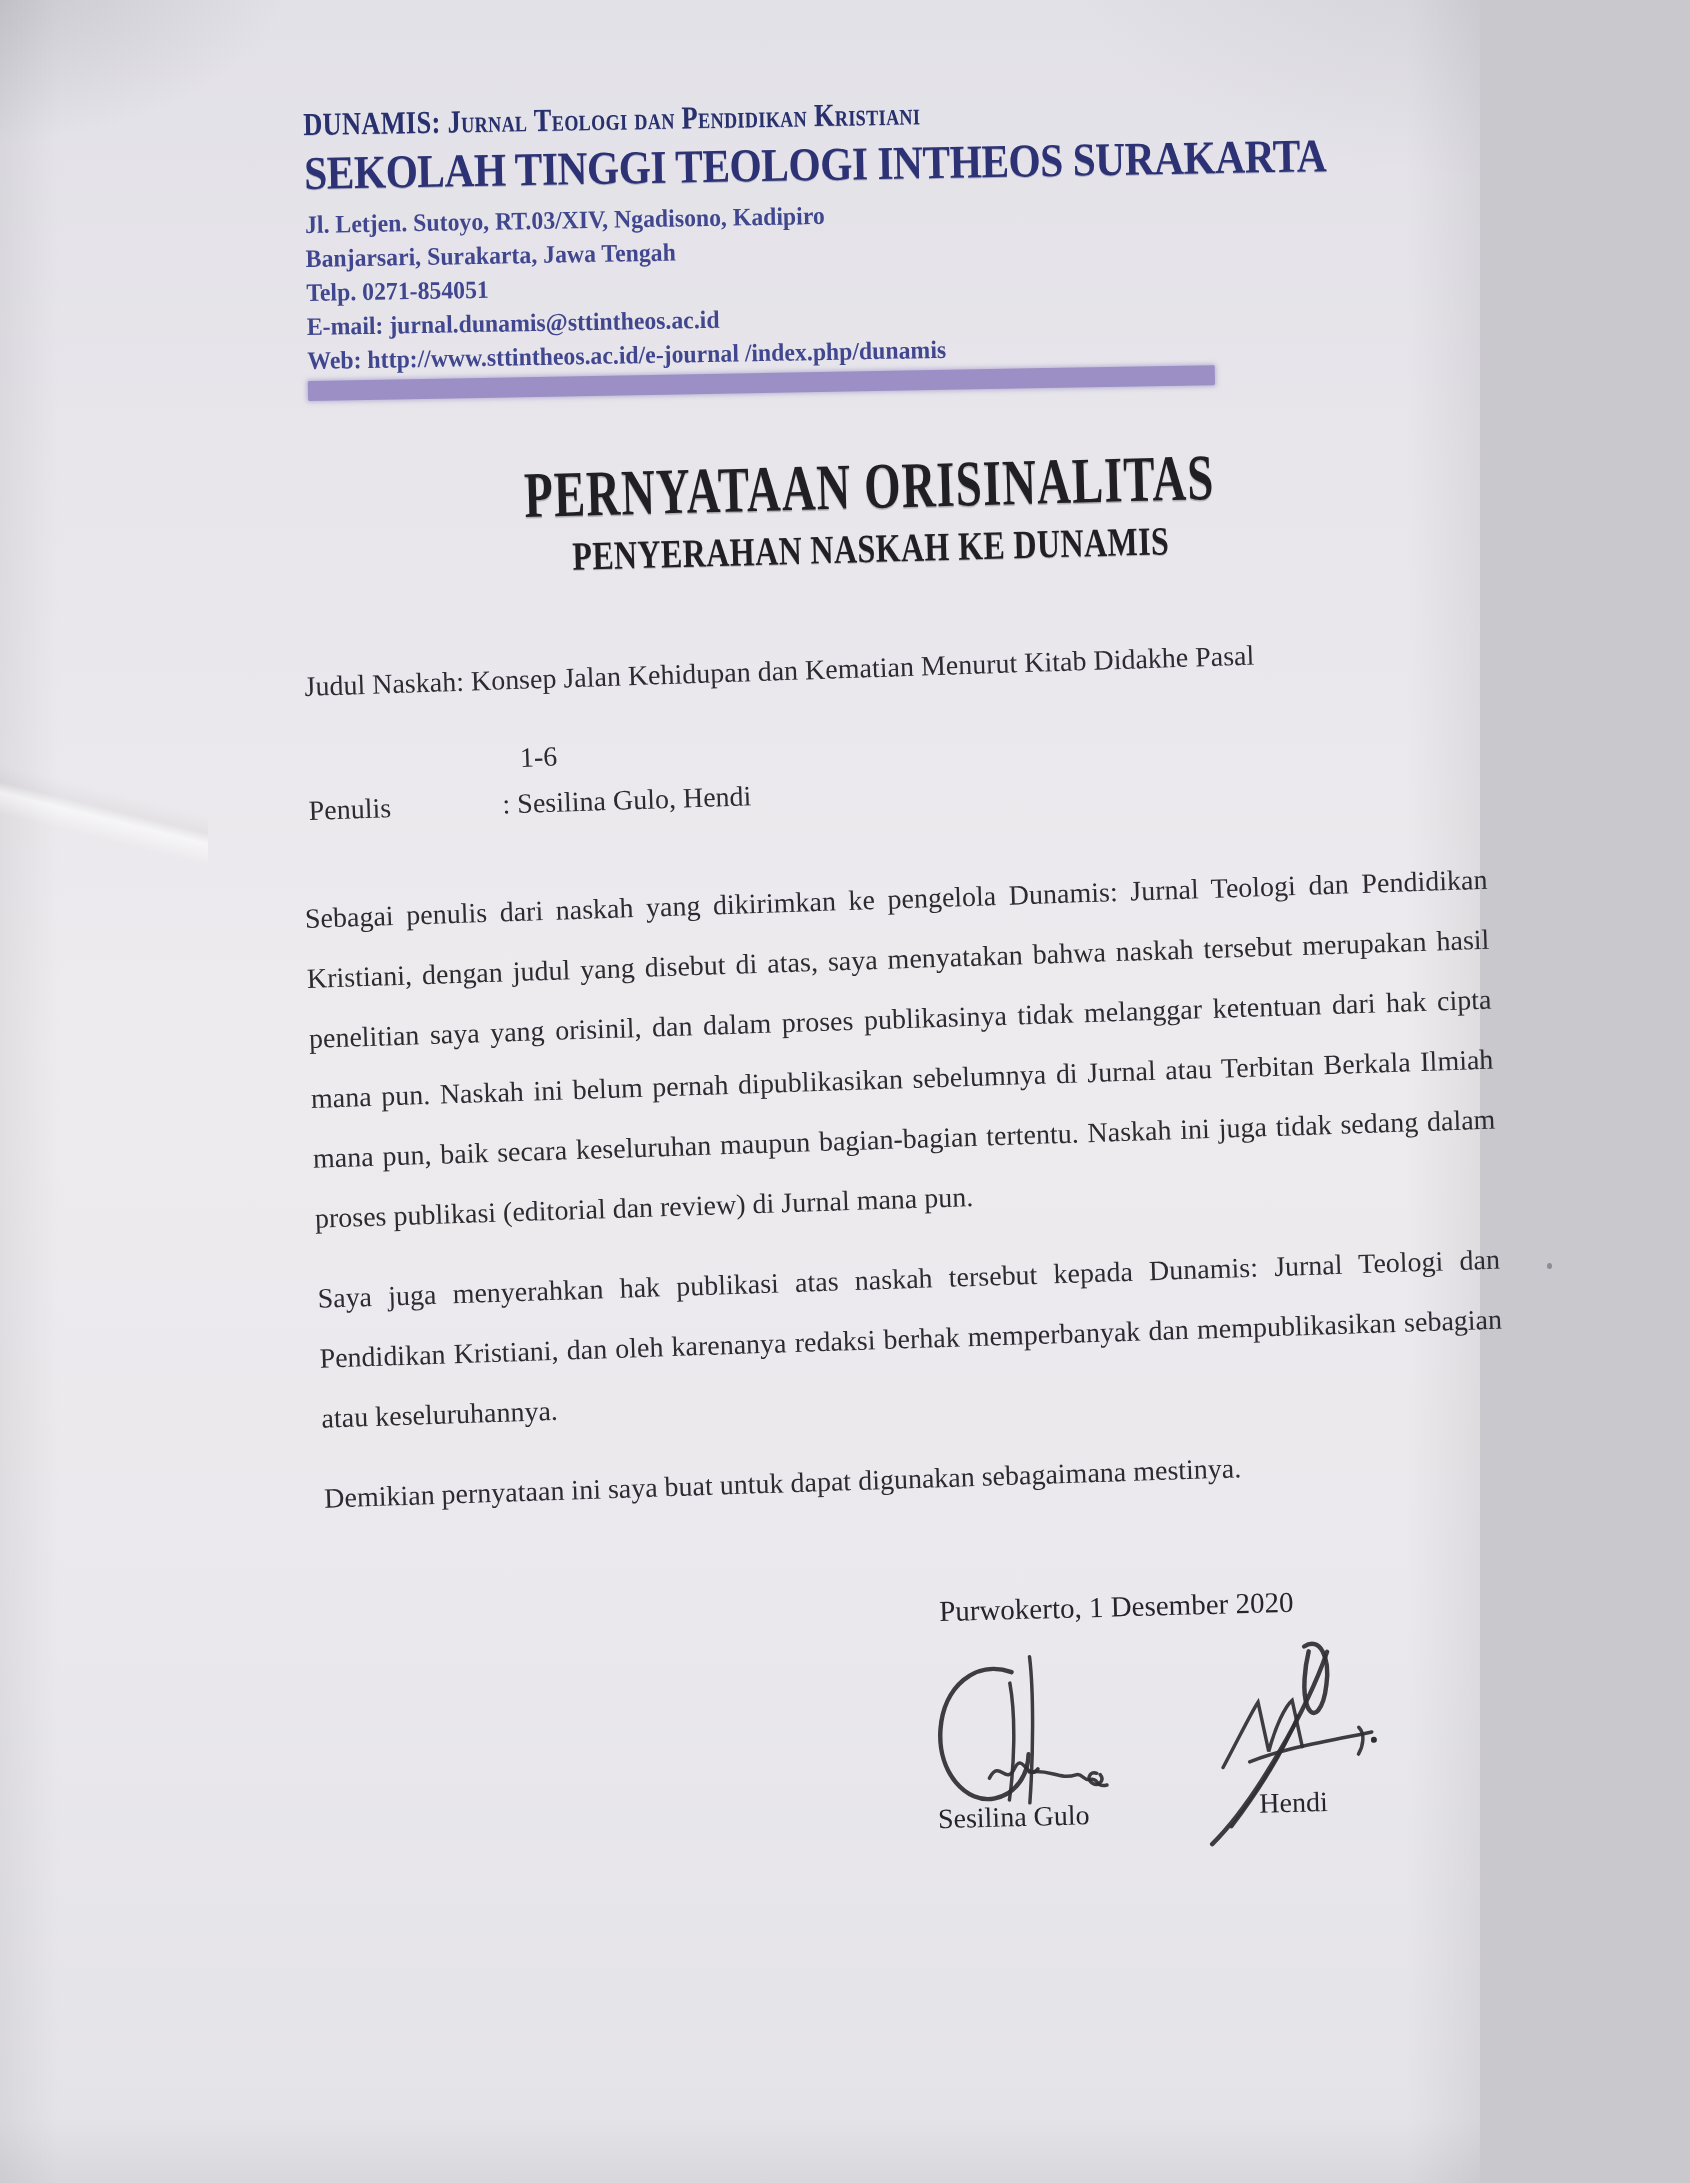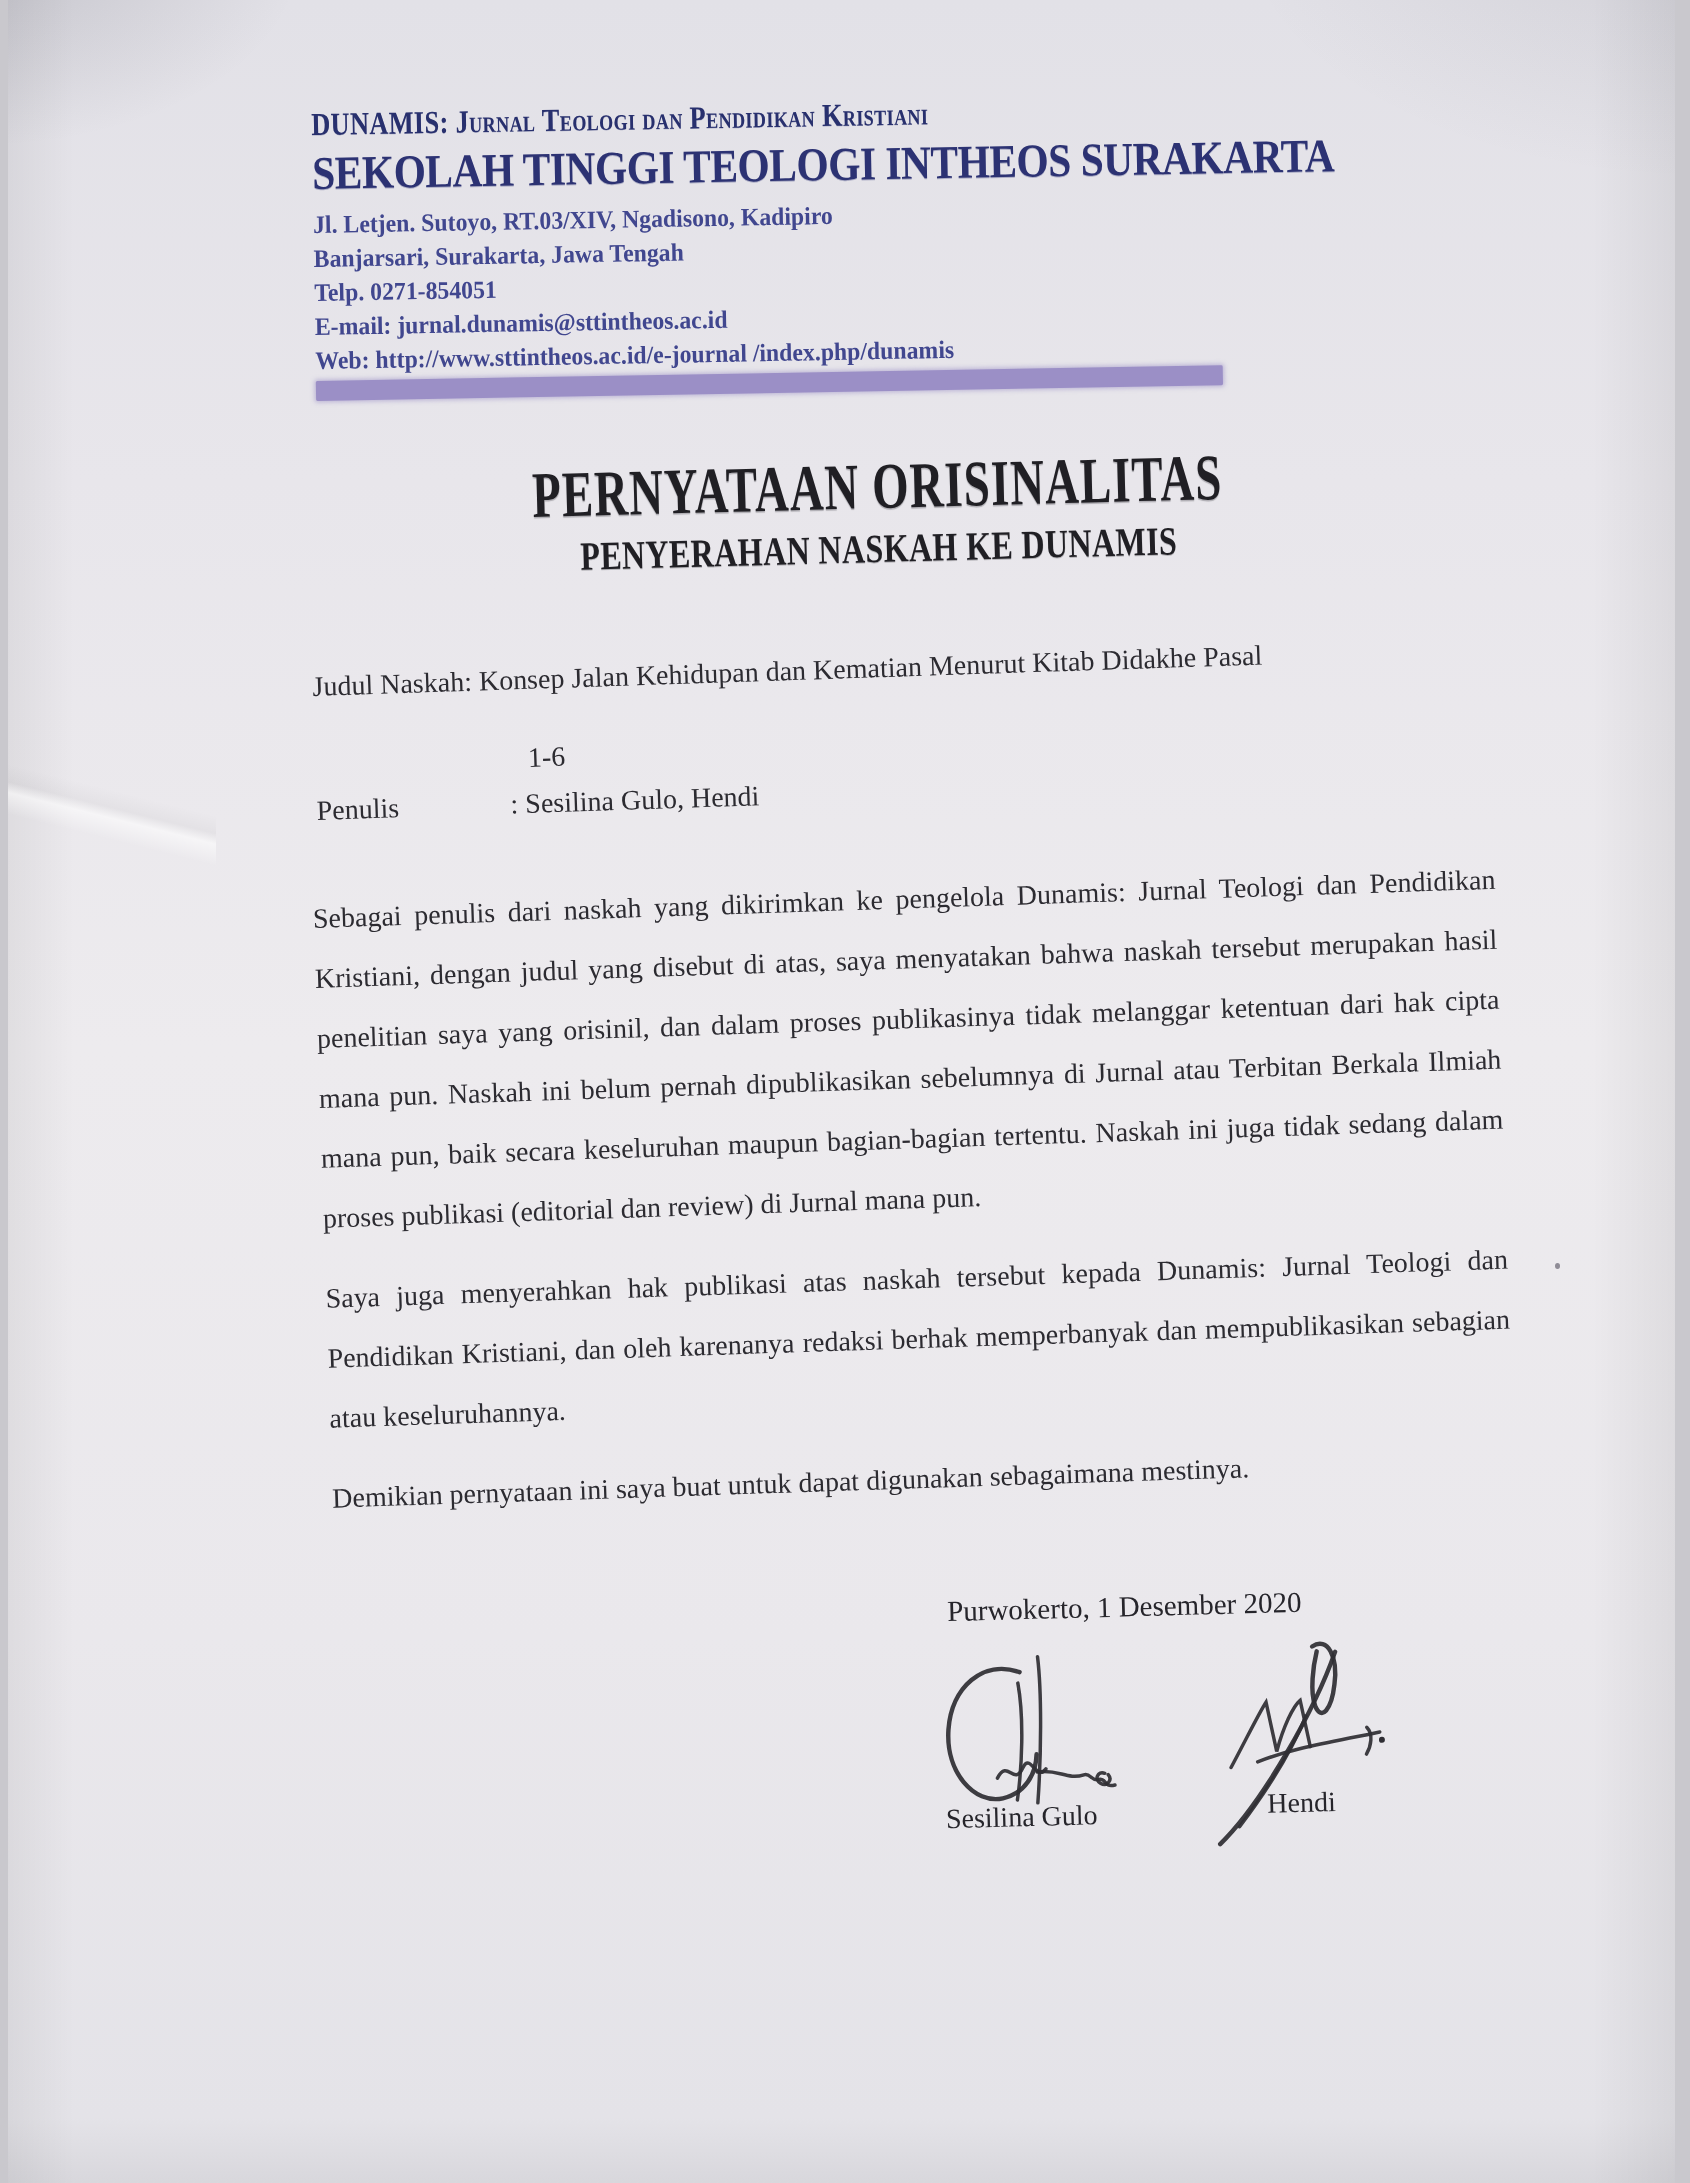--- a/index.html
+++ b/index.html
@@ -3,22 +3,22 @@
 <meta charset="utf-8">
 <style>
   html, body {
     margin: 0; padding: 0;
     width: 1691px; height: 2183px;
     overflow: hidden;
     background: #c9c8cd;
     font-family: "Liberation Serif", "DejaVu Serif", serif;
   }
   .paper {
-    position: absolute; left: 8px; top: 0;
-    width: 1667px; height: 2183px;
+    position: absolute; left: 0; top: 0;
+    width: 1480px; height: 2183px;
     background:
       radial-gradient(595px 347px at -2% -2%, rgba(40,40,55,0.16), rgba(40,40,55,0.0) 55%),
       radial-gradient(794px 446px at 102% -4%, rgba(60,60,75,0.10), rgba(60,60,75,0.0) 60%),
       radial-gradient(893px 546px at 50% 115%, rgba(50,50,60,0.08), rgba(50,50,60,0.0) 55%),
       linear-gradient(90deg, rgba(0,0,0,0.055) 0%, rgba(0,0,0,0.0) 4%, rgba(0,0,0,0.0) 95%, rgba(0,0,0,0.06) 100%),
       linear-gradient(180deg, #e2e1e7 0%, #e8e6eb 22%, #edebee 48%, #eae8ec 75%, #e4e3e8 97%, #d8d7dc 100%);
   }
   
   .crease {
     position: absolute; left: 0; top: 754px; width: 208px; height: 129px;

